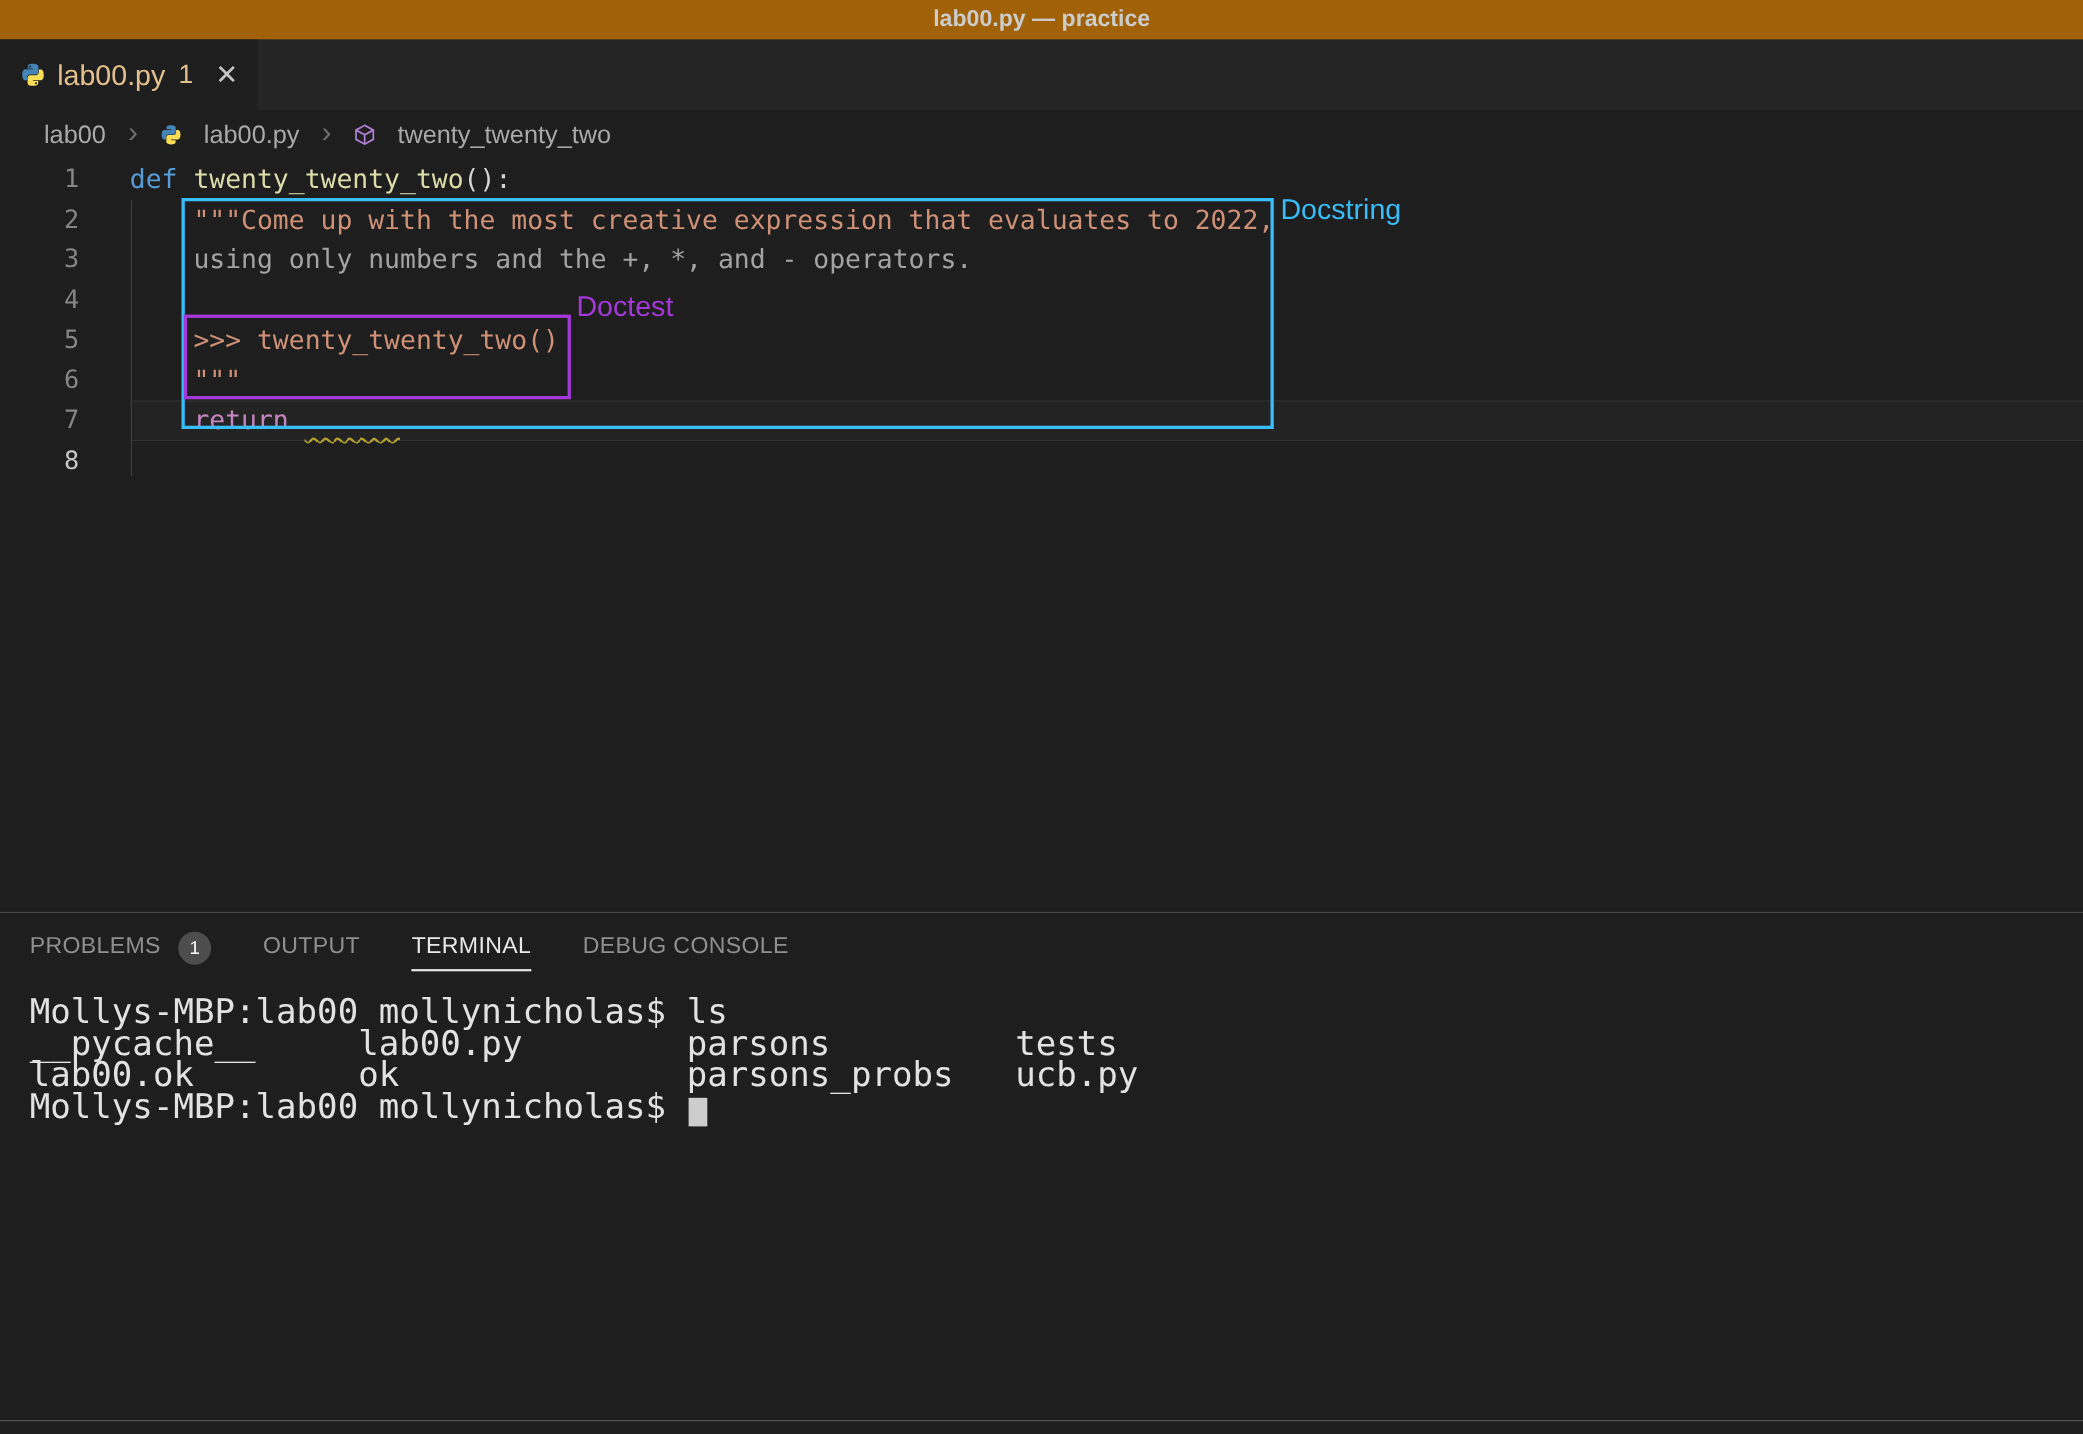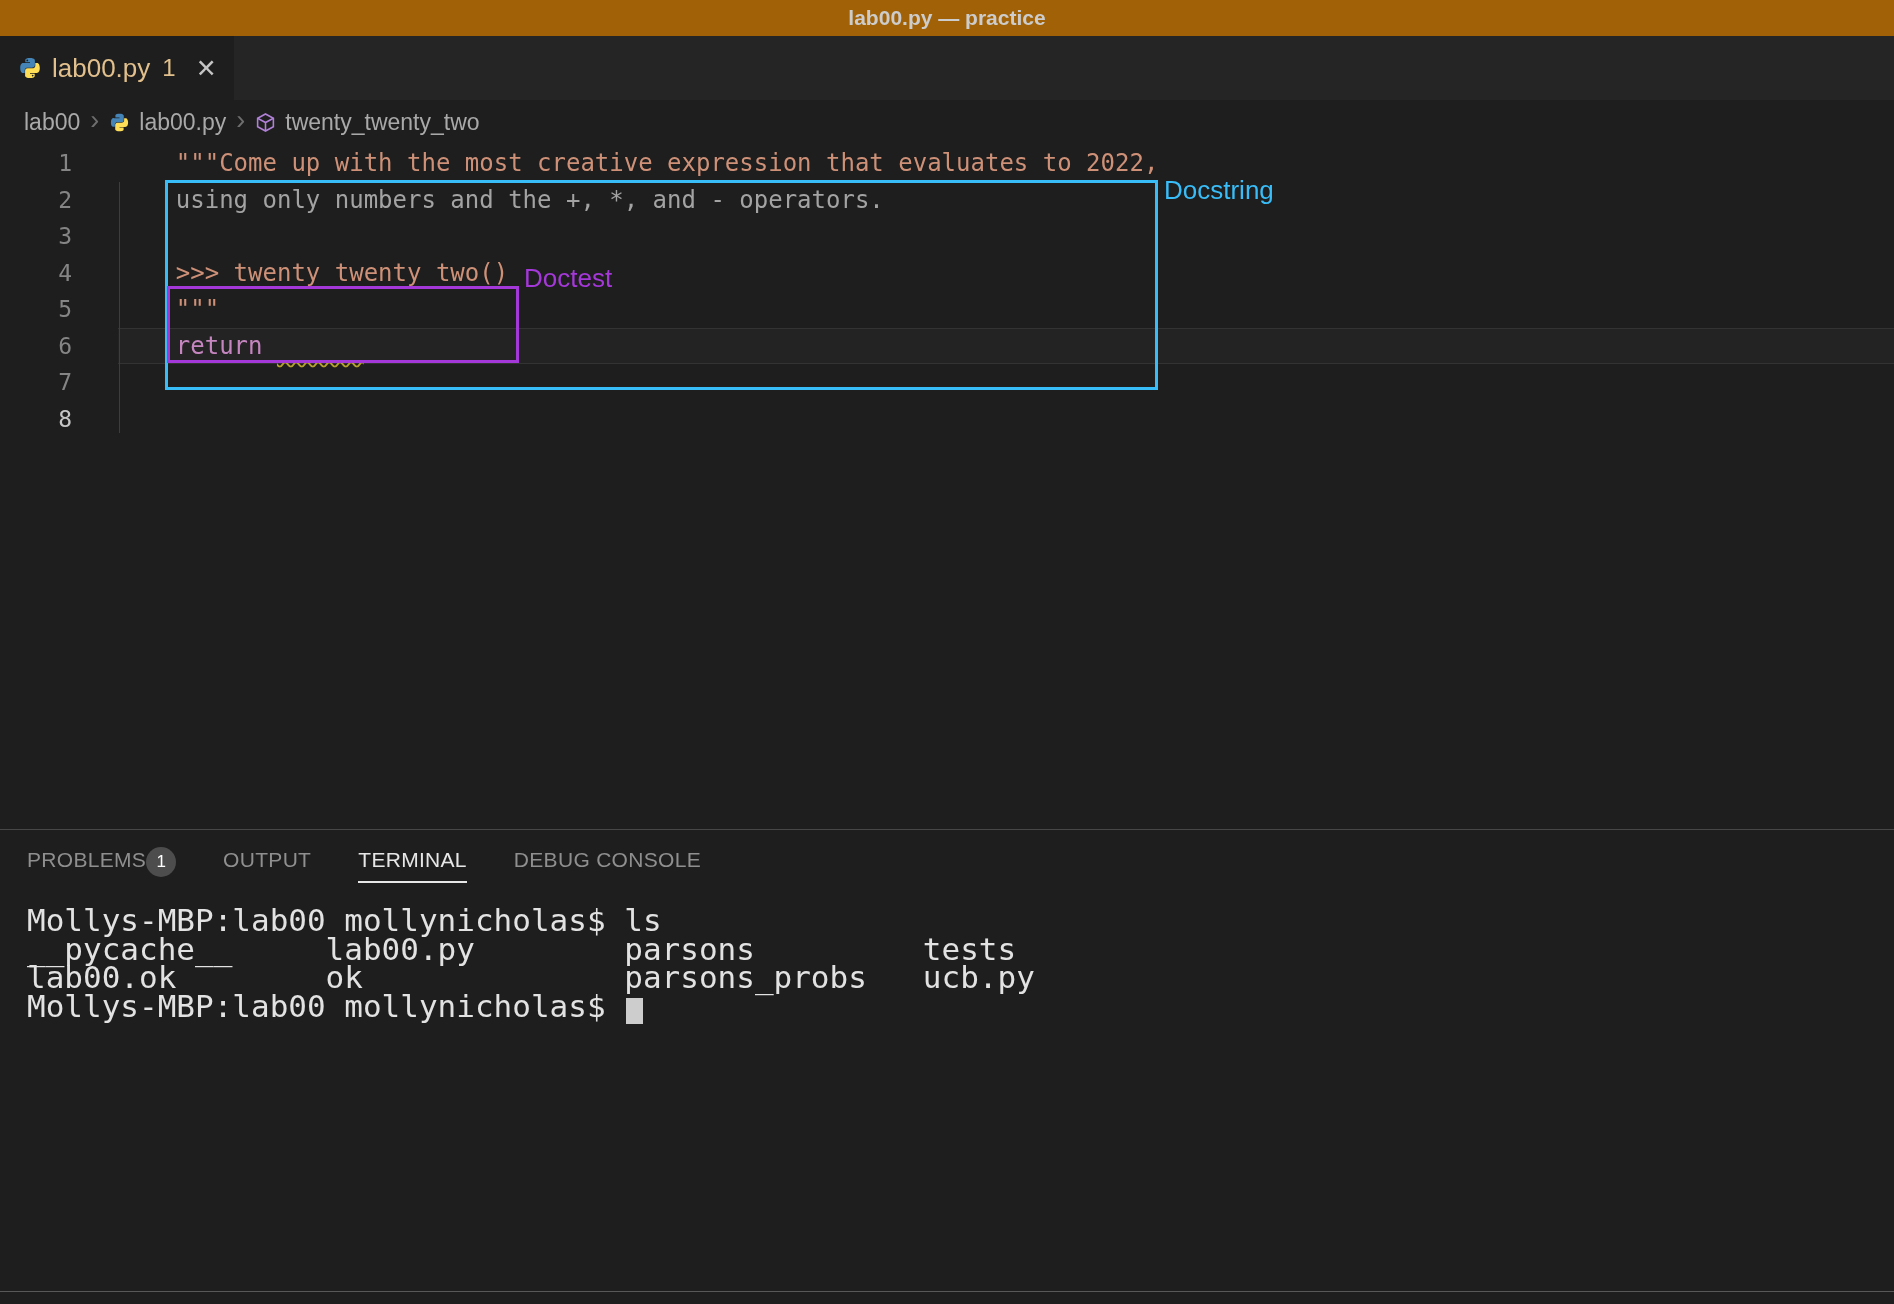--- a/index.html
+++ b/index.html
@@ -23,21 +23,21 @@
     width:234px; background:#1e1e1e; display:flex; align-items:center;
     padding:0 14px 0 18px; gap:10px; cursor:pointer;
   }
   .tab-label { color:#e2c08d; font-size:26px; }
   .tab-mod { color:#e2c08d; font-size:24px; margin-left:2px; }
   .tab-close { color:#c5c5c5; font-size:25px; margin-left:10px; cursor:pointer; }
 
   
   .breadcrumb {
     height:45px; flex:0 0 auto; display:flex; align-items:center;
-    padding-left:24px; gap:9px; color:#a9a9a9; font-size:23px;
+    padding-left:40px; gap:19px; color:#a9a9a9; font-size:23px;
   }
   .crumb { cursor:pointer; }
   .chev { color:#6e6e6e; font-size:27px; line-height:1; margin:0 1px 4px 1px; }
   .icon-wrap { display:flex; align-items:center; }
 
   
   .editor {
     position:relative; height:684px; flex:0 0 auto; display:flex;
     font-family:"DejaVu Sans Mono","Liberation Mono",monospace; font-size:24px;
     overflow:hidden;
@@ -58,21 +58,21 @@
   .annot-box { position:absolute; border:3px solid #38bdf8; pointer-events:none; }
   .docstring-box { left:165px; top:35px; width:993px; height:210px; }
   .doctest-box { left:167px; top:141px; width:352px; height:77px; }
   .annot-label { position:absolute; font-family:"Liberation Sans",sans-serif; font-size:26px; pointer-events:none; }
   .docstring-label { left:1164px; top:30px; }
   .doctest-label { left:524px; top:118px; }
 
   
   .panel { flex:1; border-top:1px solid #474747; display:flex; flex-direction:column; }
   .panel-tabs { display:flex; align-items:center; height:70px; padding-left:27px; gap:47px; flex:0 0 auto; }
-  .ptab { display:flex; align-items:center; cursor:pointer; }
+  .ptab { display:flex; align-items:center; gap:16px; cursor:pointer; }
   .ptab-label {
     font-size:21px; color:#8f8f8f; letter-spacing:0.3px;
     padding-bottom:9px; border-bottom:2px solid transparent;
   }
   .ptab.active .ptab-label { color:#e7e7e7; border-bottom-color:#e7e7e7; }
   .badge {
     background:#4d4d4d; color:#ffffff; width:30px; height:30px; border-radius:50%;
     font-size:17px; display:flex; align-items:center; justify-content:center;
     margin-bottom:6px;
   }
@@ -135,20 +135,21 @@
         <div class="line-num">1</div>
         <div class="line-num">2</div>
         <div class="line-num">3</div>
         <div class="line-num">4</div>
         <div class="line-num">5</div>
         <div class="line-num">6</div>
         <div class="line-num">7</div>
         <div class="line-num current">8</div>
       </div>
     <div class="code">
+        <div class="code-line"><span class="tok-kw" style="color: rgb(86, 156, 214);">def</span><span class="tok-plain" style="color: rgb(212, 212, 212);"> </span><span class="tok-fn" style="color: rgb(220, 220, 170);">twenty_twenty_two</span><span class="tok-punct" style="color: rgb(212, 212, 212);">():</span></div>
         <div class="code-line"><span class="tok-str" style="color: rgb(206, 145, 120);">    """Come up with the most creative expression that evaluates to 2022,</span></div>
         <div class="code-line"><span class="tok-str" style="color: #a3a3a3;">    using only numbers and the +, *, and - operators.</span></div>
         <div class="code-line"></div>
         <div class="code-line"><span class="tok-str" style="color: rgb(206, 145, 120);">    &gt;&gt;&gt; twenty_twenty_two()</span></div>
         <div class="code-line"><span class="tok-str" style="color: rgb(206, 145, 120);">    """</span></div>
         <div class="code-line current"><span class="tok-ctrl" style="color: rgb(197, 134, 192);">    return</span><span class="tok-plain" style="color: rgb(212, 212, 212);"> </span><span class="tok-squiggle" style="text-decoration-color: rgb(181, 162, 46);">&nbsp;&nbsp;&nbsp;&nbsp;&nbsp;&nbsp;</span></div>
       </div>
     <div class="indent-guide"></div>
 
     <div class="annot-box docstring-box" style="border-color: rgb(56, 189, 248);"></div>

